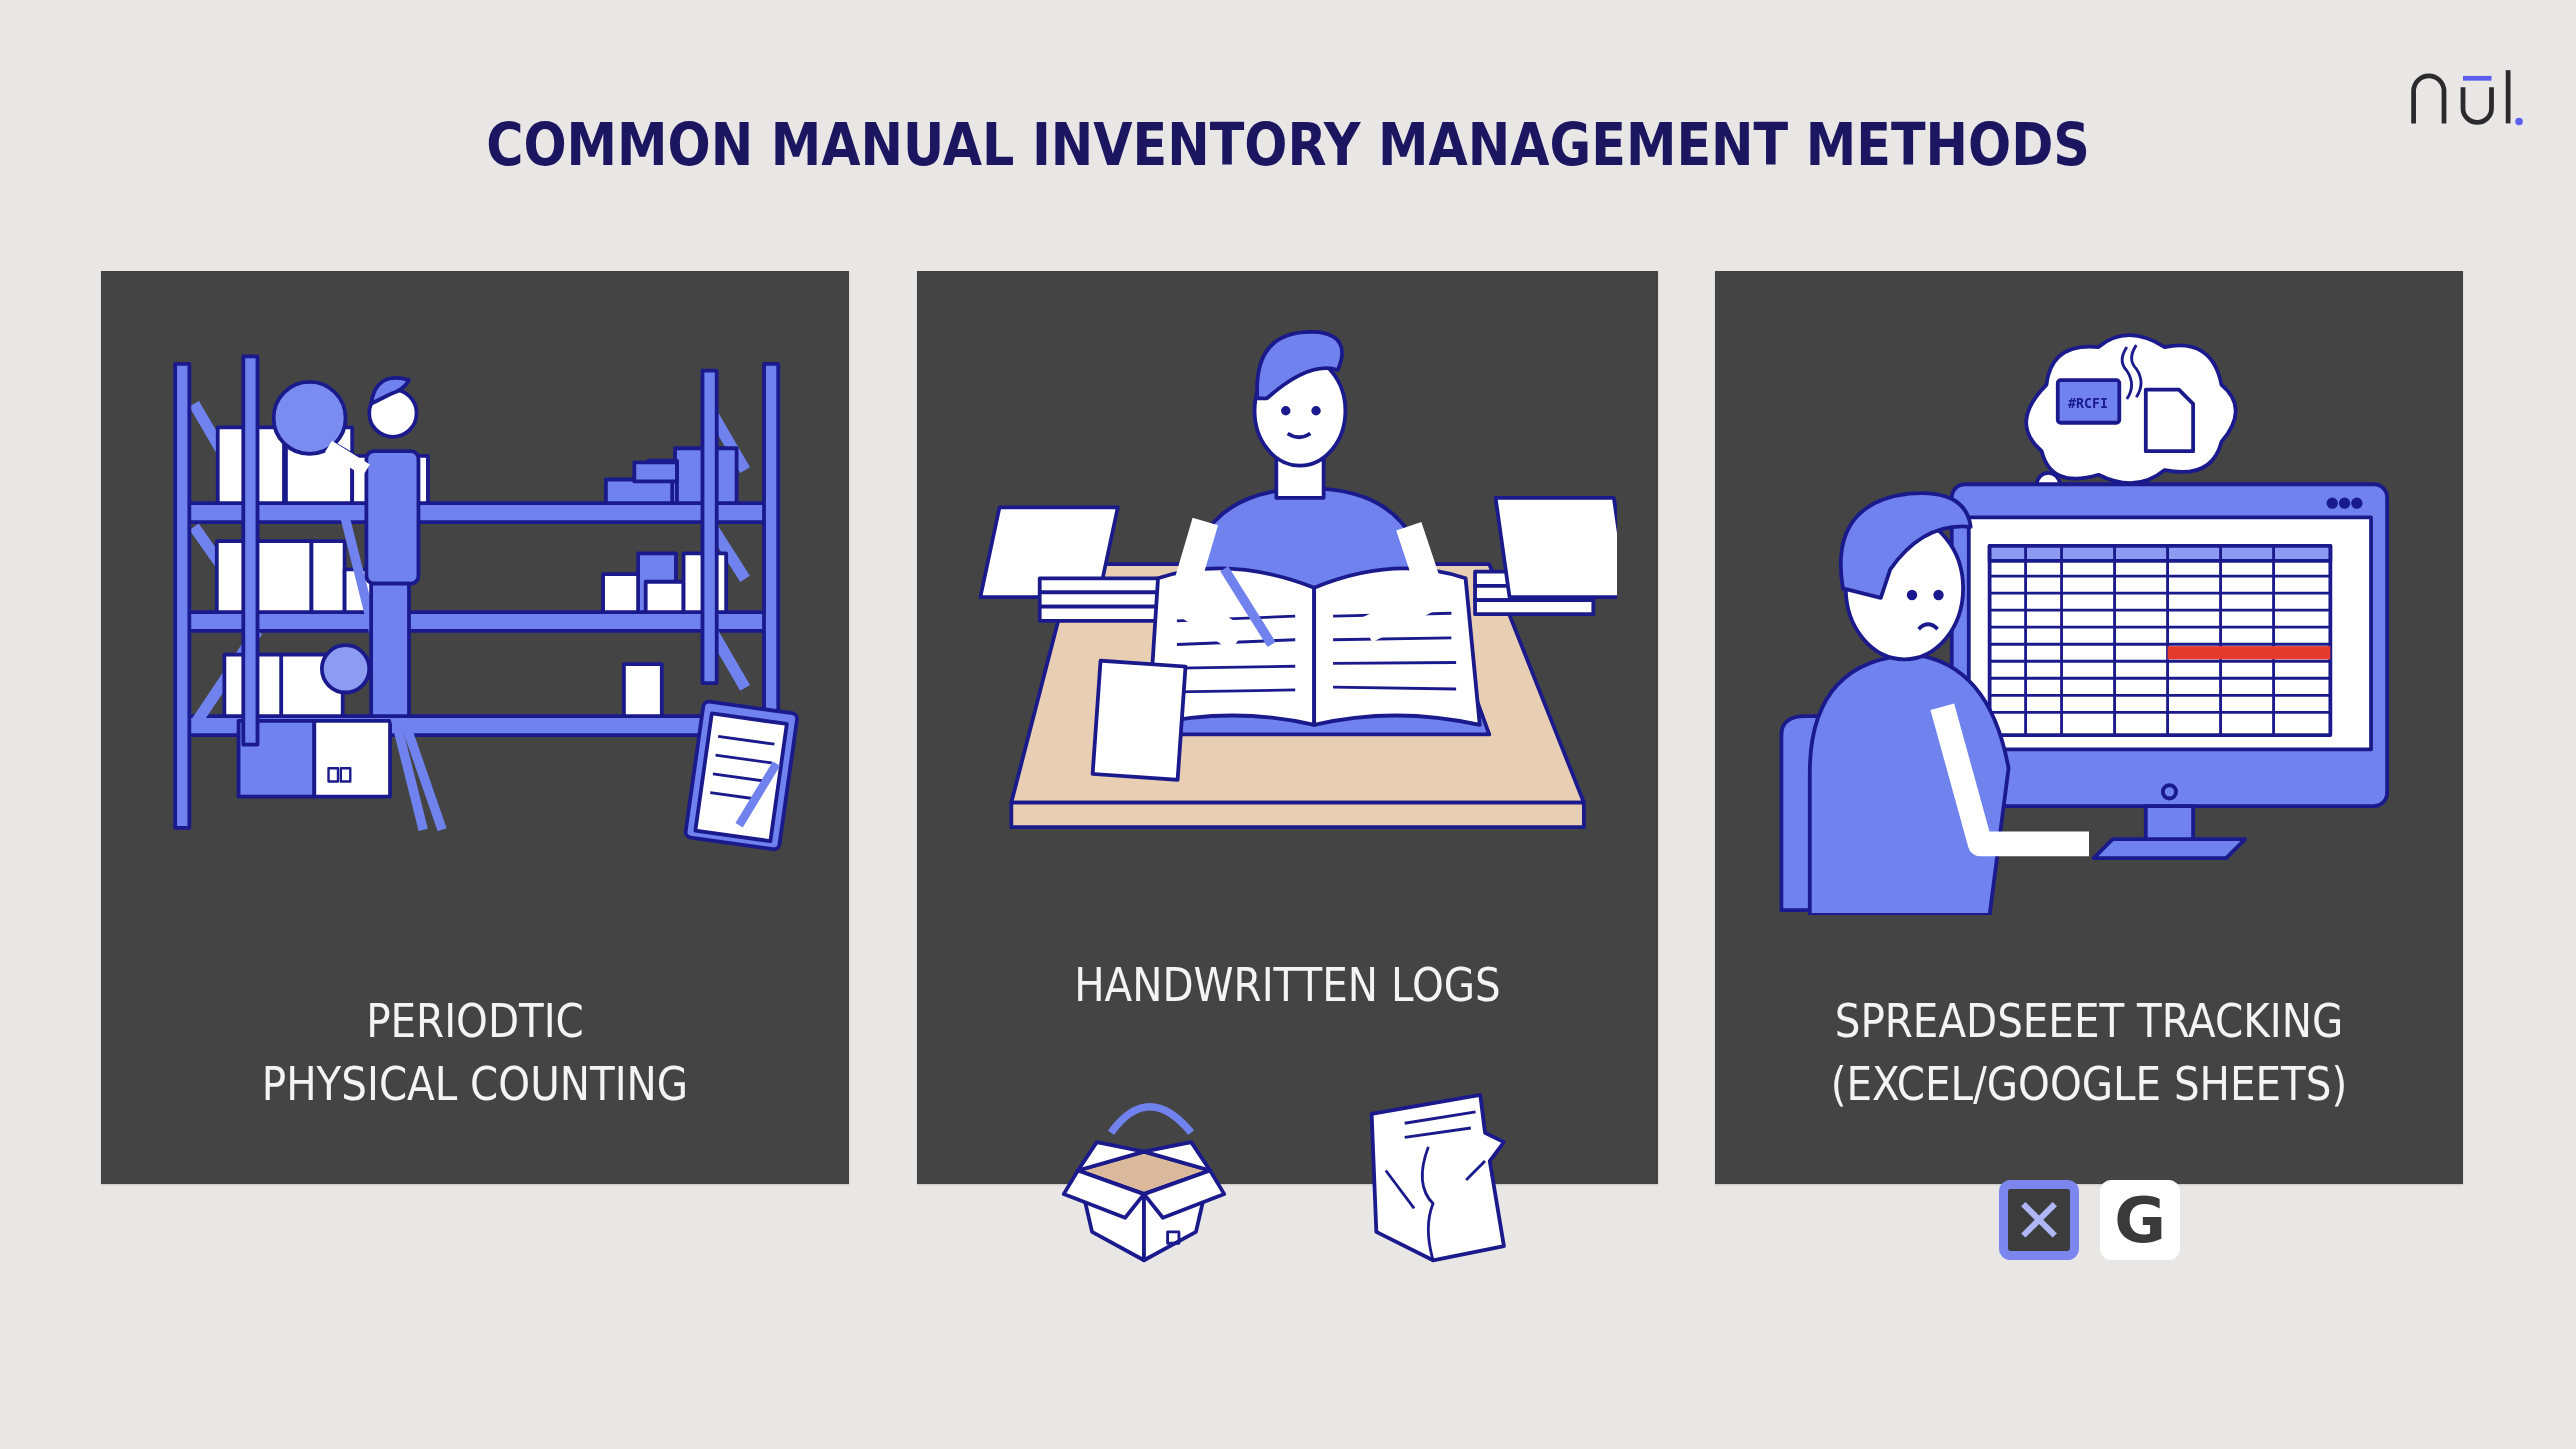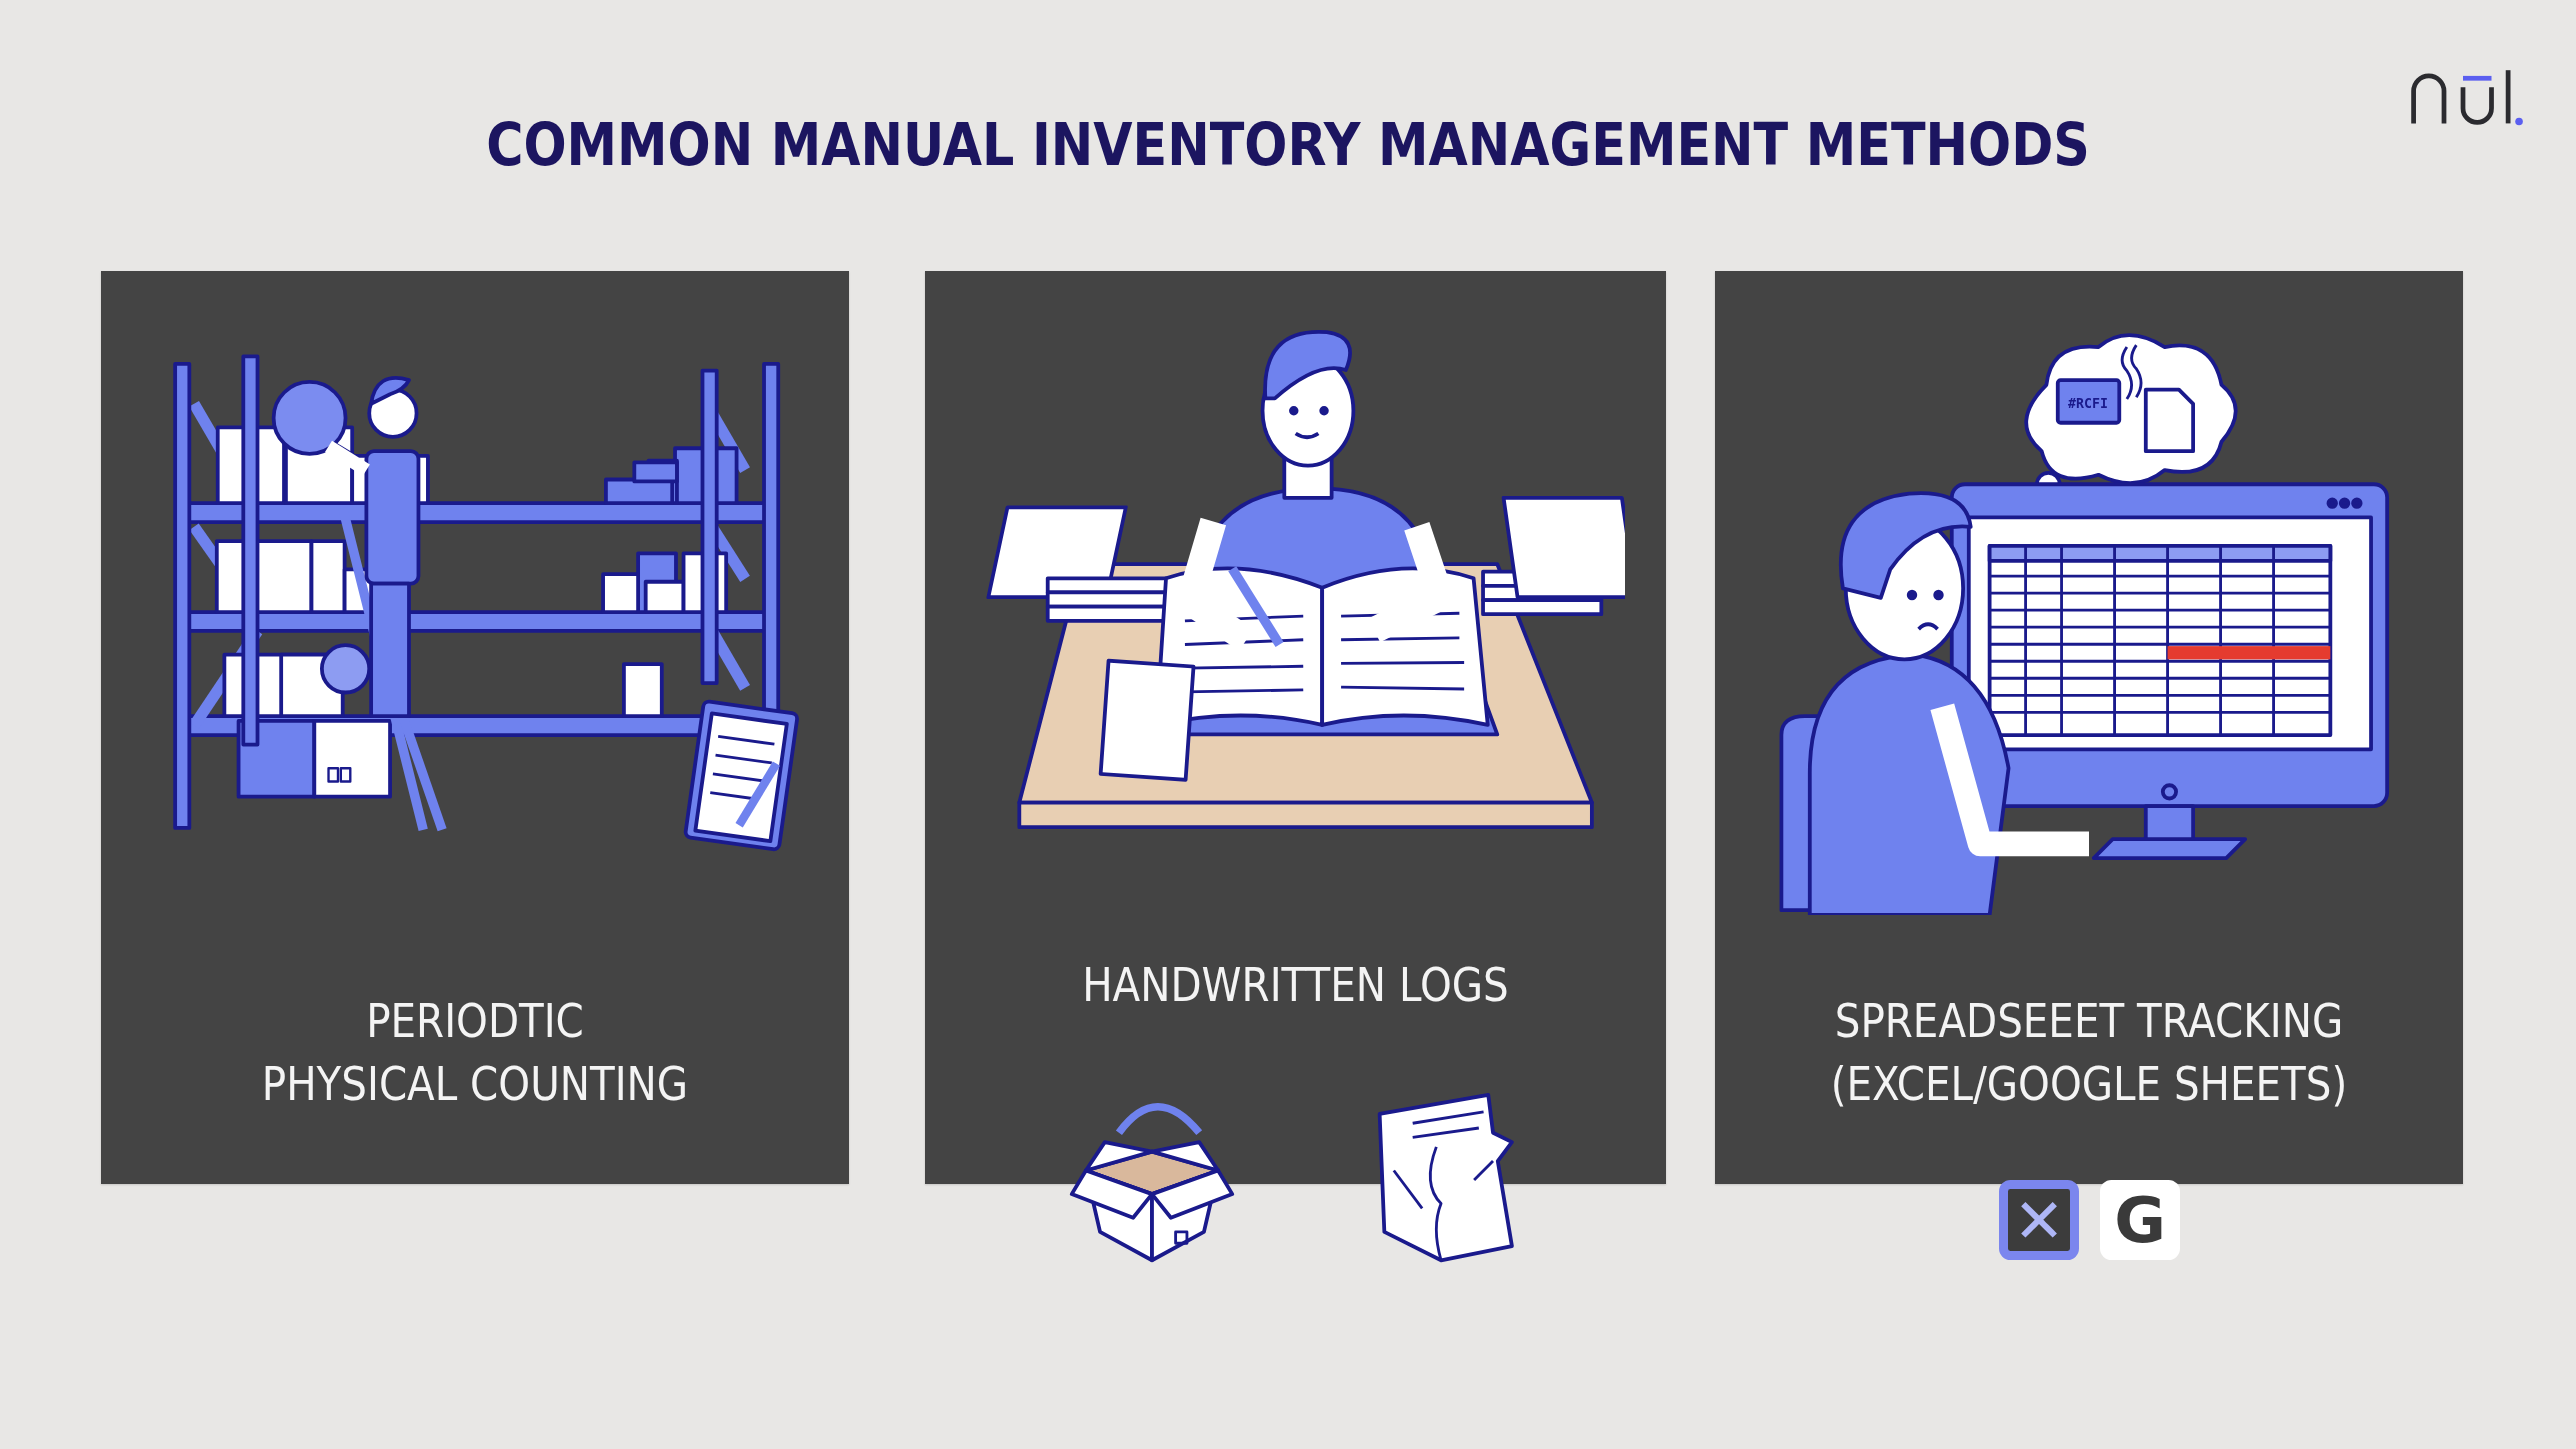--- a/index.html
+++ b/index.html
@@ -11,21 +11,21 @@
     position: absolute; left: 0; width: 2576px; top: 110px; text-align: center;
     font-family: "DejaVu Sans", sans-serif; font-weight: bold; font-size: 59px;
     color: #1c1560; letter-spacing: 0px; transform: scaleX(0.86); transform-origin: 1288px 0;
   }
   .logo { position: absolute; left: 2406px; top: 55px; width: 133px; height: 76px; }
   .panel {
     position: absolute; top: 271px; height: 913px; background: #444444;
     box-shadow: 0 0.9px 1.9px rgba(0,0,0,0.15);
   }
   .p1 { left: 101px; width: 748px; }
-  .p2 { left: 917px; width: 741px; margin-left: 8px; }
+  .p2 { left: 917px; width: 741px; }
   .p3 { left: 1715px; width: 748px; }
   .illus { position: absolute; }
   .label {
     position: absolute; left: 0; right: 0; text-align: center; color: #f4f4f4;
     font-family: "DejaVu Sans", sans-serif; font-size: 47px; line-height: 63px;
     transform: scaleX(0.86);
   }
   .label div { white-space: nowrap; }
   .app-icon {
     position: absolute; width: 80px; height: 80px; border-radius: 11.4px; box-sizing: border-box;

